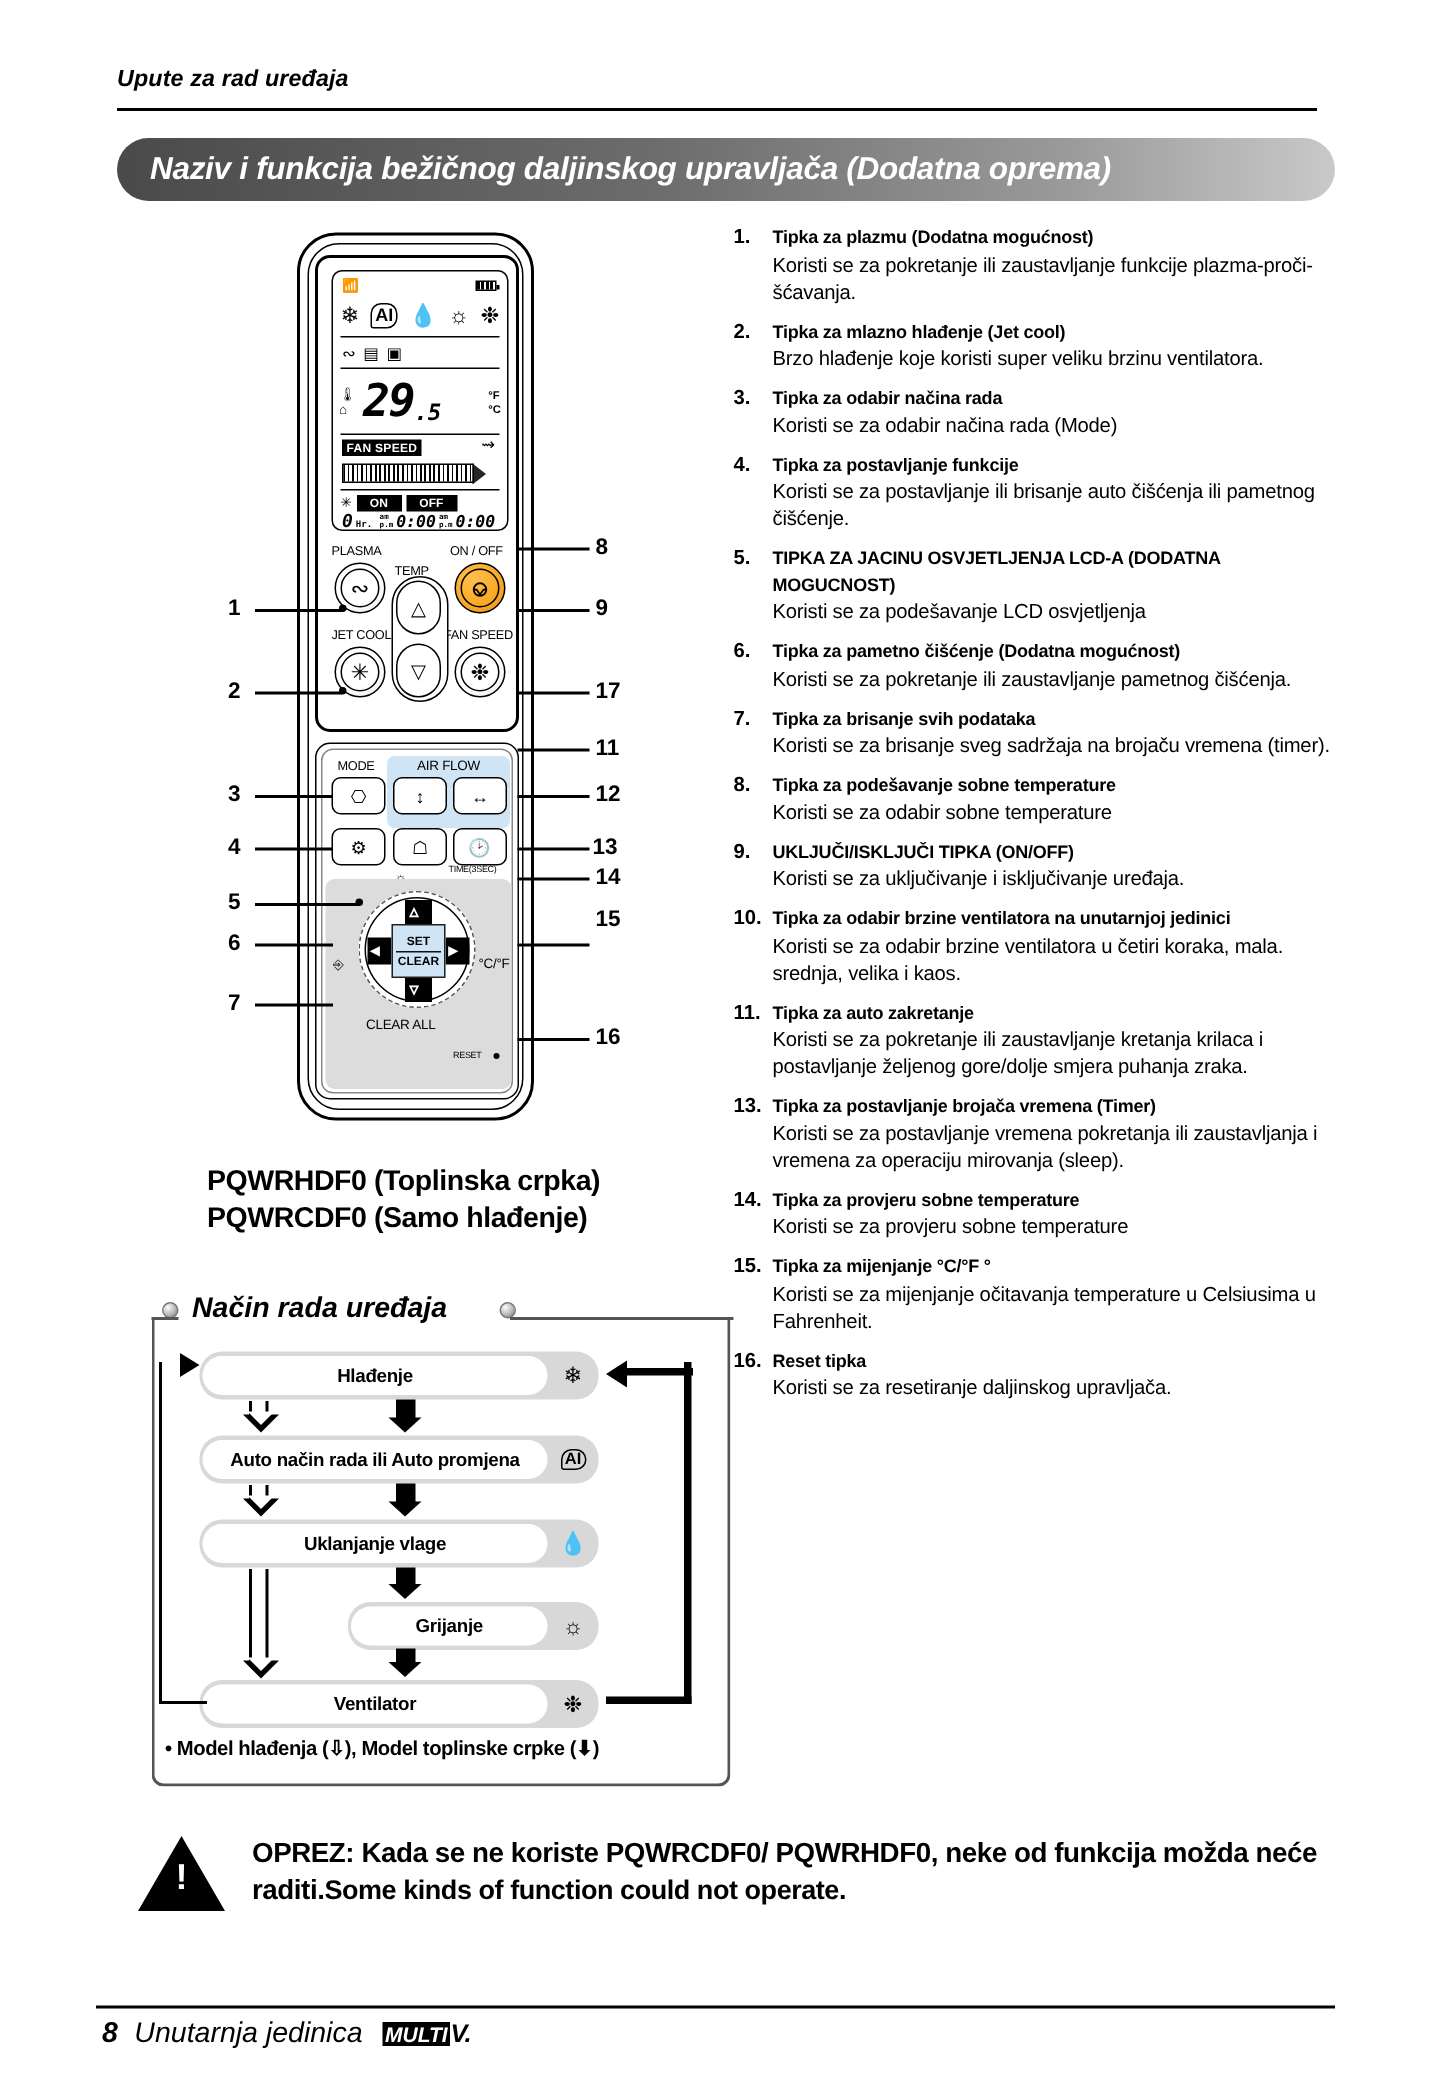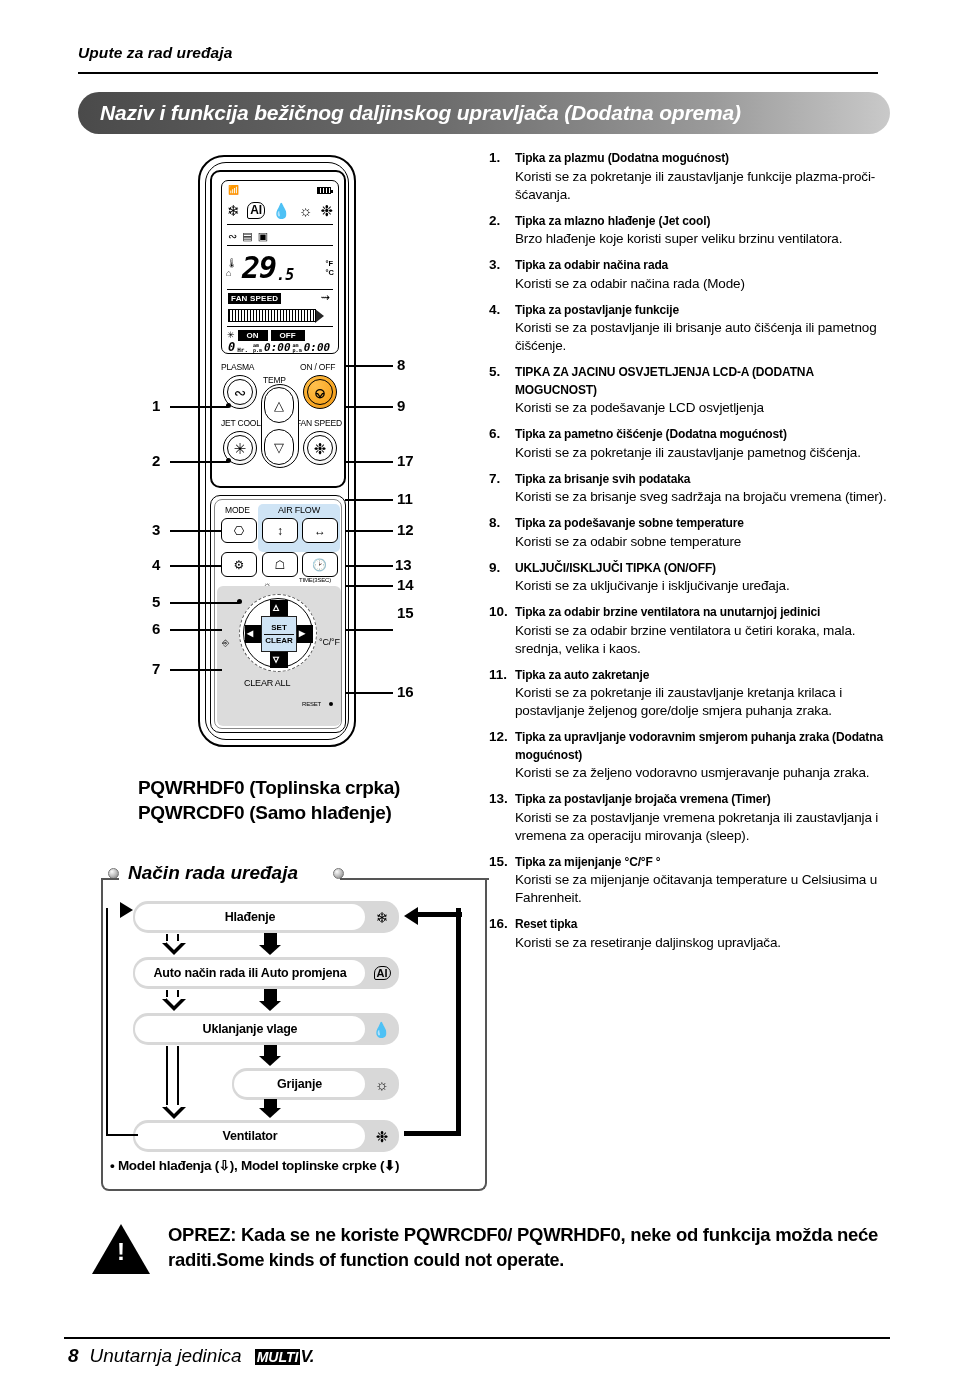--- a/index.html
+++ b/index.html
@@ -693,32 +693,32 @@
     <div class="hd">Tipka za odabir brzine ventilatora na unutarnjoj jedinici</div>
     <div class="bd">Koristi se za odabir brzine ventilatora u četiri koraka, mala. srednja, velika i kaos.</div>
   </div>
 
   <div class="item">
     <div class="n">11.</div>
     <div class="hd">Tipka za auto zakretanje</div>
     <div class="bd">Koristi se za pokretanje ili zaustavljanje kretanja krilaca i postavljanje željenog gore/dolje smjera puhanja zraka.</div>
   </div>
 
-  <div class="item">
-    <div class="n">12.</div>
-    <div class="hd">Tipka za upravljanje vodoravnim smjerom puhanja zraka (Dodatna mogućnost)</div>
-    <div class="bd">Koristi se za željeno vodoravno usmjeravanje puhanja zraka.</div>
-  </div>
 
   <div class="item">
     <div class="n">13.</div>
     <div class="hd">Tipka za postavljanje brojača vremena (Timer)</div>
     <div class="bd">Koristi se za postavljanje vremena pokretanja ili zaustavljanja i vremena za operaciju mirovanja (sleep).</div>
   </div>
 
+  <div class="item">
+    <div class="n">14.</div>
+    <div class="hd">Tipka za provjeru sobne temperature</div>
+    <div class="bd">Koristi se za provjeru sobne temperature</div>
+  </div>
 
   <div class="item">
     <div class="n">15.</div>
     <div class="hd">Tipka za mijenjanje °C/°F °</div>
     <div class="bd">Koristi se za mijenjanje očitavanja  temperature u Celsiusima u Fahrenheit.</div>
   </div>
 
   <div class="item">
     <div class="n">16.</div>
     <div class="hd">Reset tipka</div>

